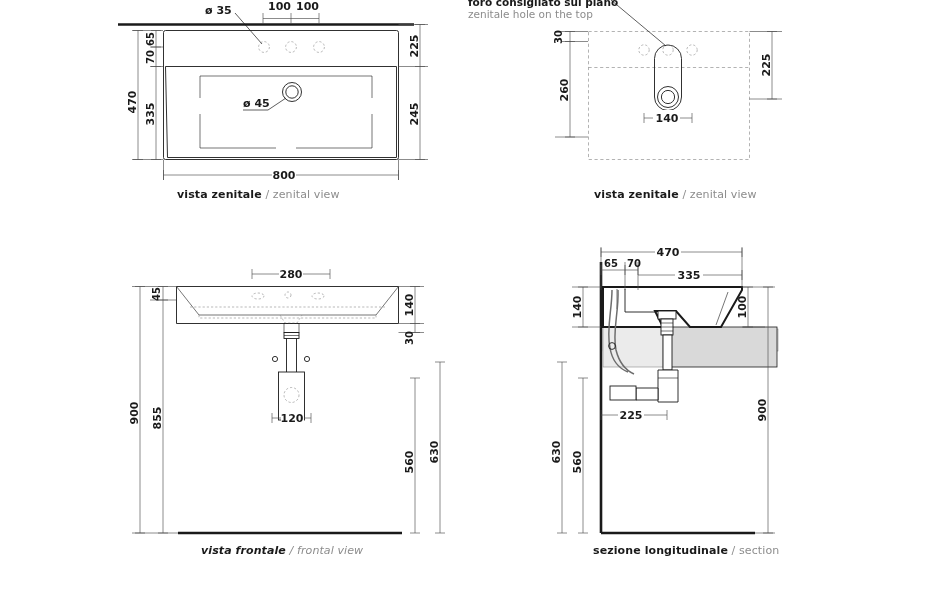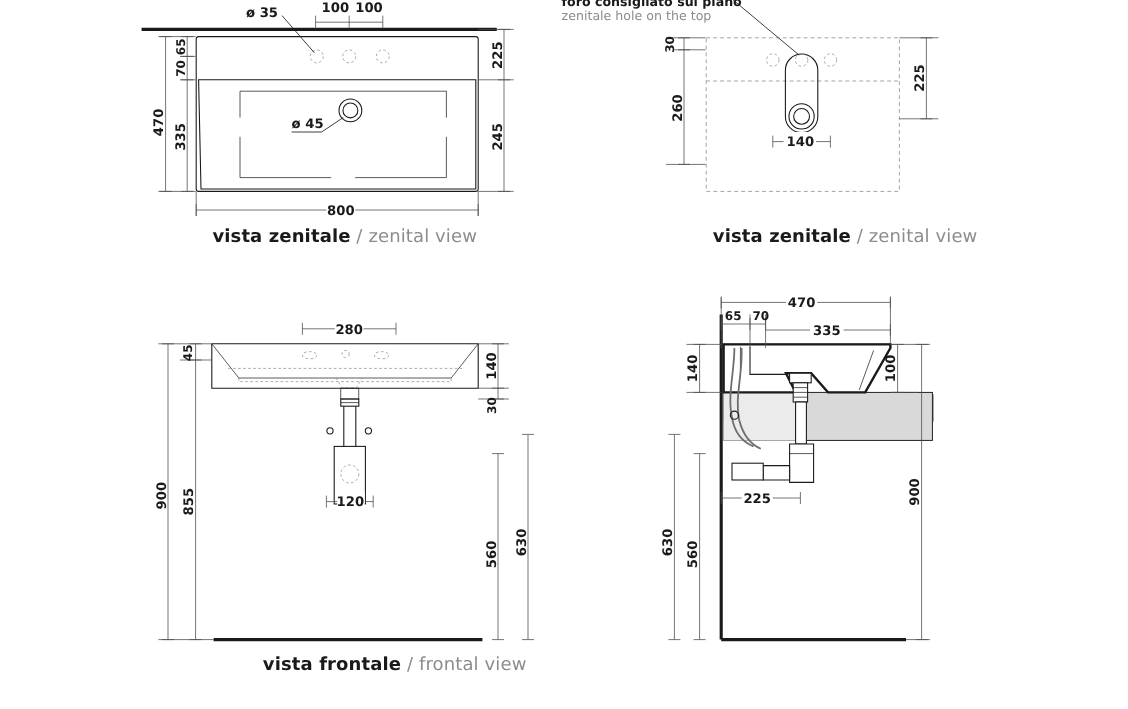--- a/index.html
+++ b/index.html
@@ -16,21 +16,21 @@
     font-family: "DejaVu Sans", "Liberation Sans", sans-serif;
   }
   #sheet {
     position: absolute;
     left: 0; top: 0;
     width: 940px;
     height: 591px;
   }
   .caption {
     position: absolute;
-    font-size: 15px;
+    font-size: 11px;
     white-space: nowrap;
     letter-spacing: 0.1px;
   }
   .caption .it {
     font-weight: 700;
     color: #1a1a1a;
   }
   .caption .en {
     font-weight: 400;
     color: #8c8c8c;
@@ -404,20 +404,25 @@
   <span class="en">/</span>
   <span class="en">zenital view</span>
 </div>
 
 <div class="caption" style="left:594px; top:188px;">
   <span class="it">vista zenitale</span>
   <span class="en">/</span>
   <span class="en">zenital view</span>
 </div>
 
-<div class="caption" style="left:219px; top:544px;">
+<div class="caption" style="left:201px; top:544px;font-style:italic;">
   <span class="it">vista frontale</span>
   <span class="en">/</span>
   <span class="en">frontal view</span>
 </div>
 
+<div class="caption" style="left:593px; top:544px;">
+  <span class="it">sezione longitudinale</span>
+  <span class="en">/</span>
+  <span class="en">section</span>
+</div>
 
 </div>
 
 </body></html>

